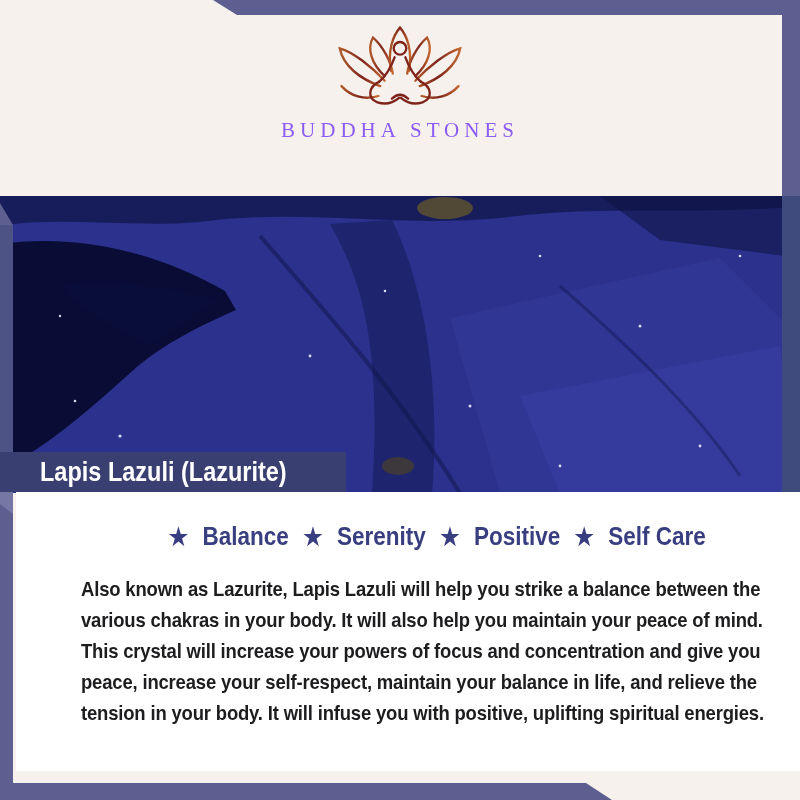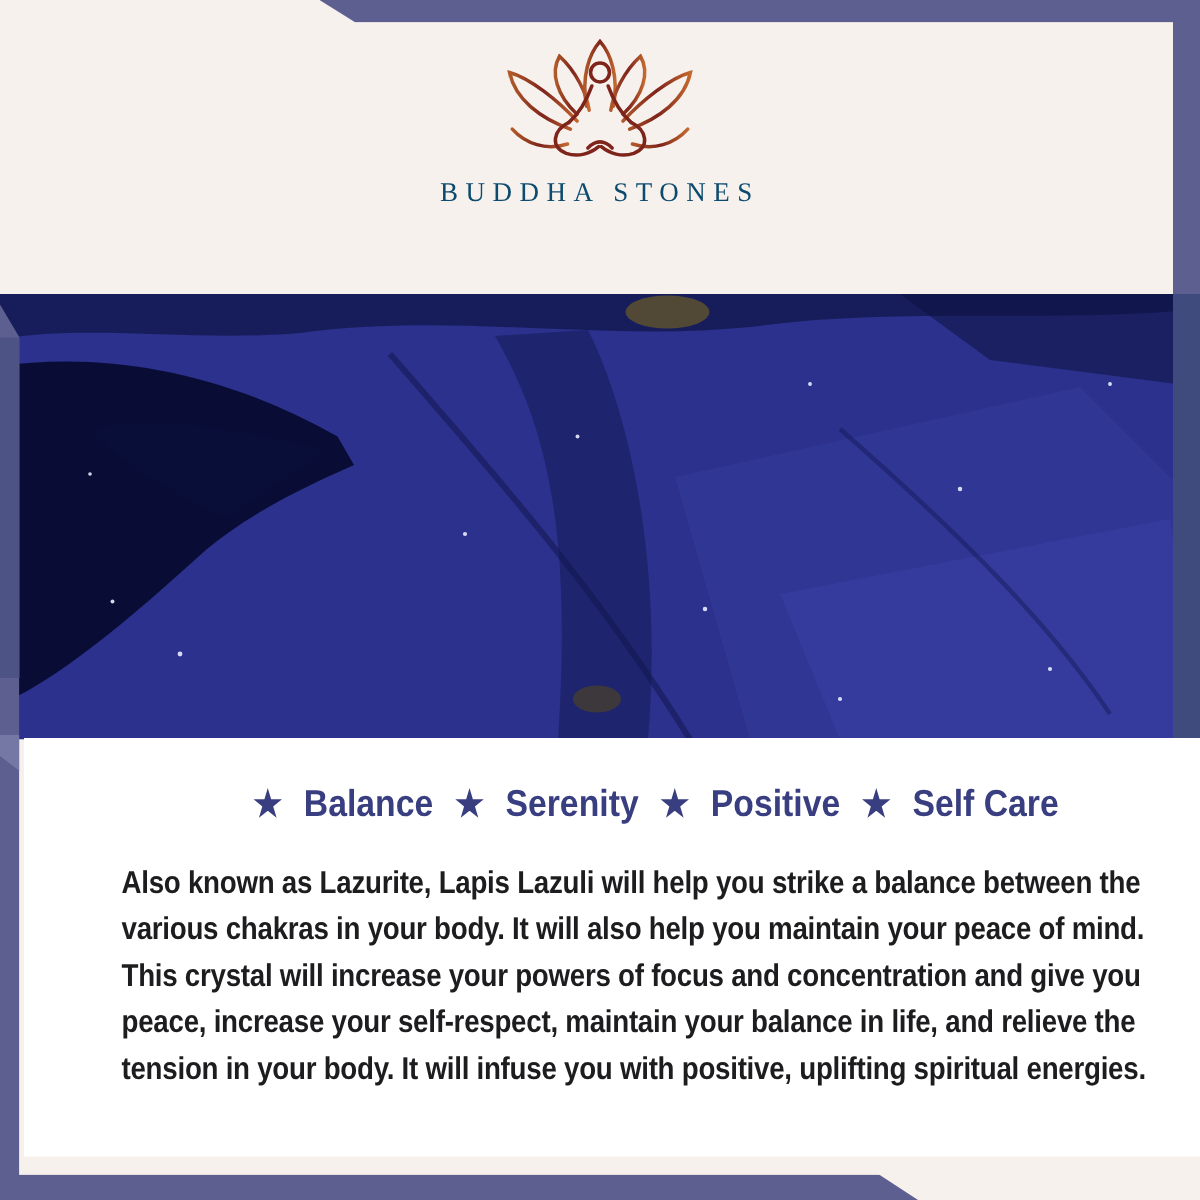--- a/index.html
+++ b/index.html
@@ -24,21 +24,21 @@
     background:#7577a4; clip-path:polygon(0 0,13px 0,13px 24px,0 14px);}
   .band-bottom{left:0; bottom:0; width:612px; height:17px;
     clip-path:polygon(0 0, 586px 0, 612px 17px, 0 17px);}
 
   
   .brand{position:absolute; left:0; top:24px; width:800px; text-align:center;}
   .brand svg{display:block; margin:0 auto;}
   .brand-name{
     margin-top:4px;
     font-family:"Liberation Serif", serif;
-    font-size:18px; letter-spacing:5px; color:#0c4a6e;
+    font-size:21px; letter-spacing:5px; color:#8b5cf6;
   }
 
   
   .title-strip{
     position:absolute; left:167px; top:143px; width:466px; height:50px;
     background:#fdfcf9; display:flex; align-items:center; justify-content:center;
   }
   .title-strip .title{
     display:inline-block; white-space:nowrap;
     font-size:39px; font-weight:700; color:#3d4287; letter-spacing:-0.5px;
@@ -163,20 +163,23 @@
 
         <path d="M57,64 C45,70 43,82 55,87 C64,90 73,87 79,82"></path>
         <path d="M103,64 C115,70 117,82 105,87 C96,90 87,87 81,82"></path>
         <path d="M71,83 Q80,74 89,83"></path>
       </g>
     </svg>
     <div class="brand-name">BUDDHA STONES</div>
   </div>
 
 
+  <div class="stone-banner">
+    <span class="stone-name">Lapis Lazuli (Lazurite)</span>
+  </div>
 
   <div class="panel">
     <div class="benefits">
       <span class="benefits-inner"><span class="star">★</span><span> Balance</span><span class="star">★</span><span> Serenity</span><span class="star">★</span><span> Positive</span><span class="star">★</span><span> Self Care</span></span>
     </div>
     <div class="description">Also known as Lazurite, Lapis Lazuli will help you strike a balance between the various chakras in your body. It will also help you maintain your peace of mind. This crystal will increase your powers of focus and concentration and give you peace, increase your self-respect, maintain your balance in life, and relieve the tension in your body. It will infuse you with positive, uplifting spiritual energies.</div>
   </div>
 
 </div>
 

